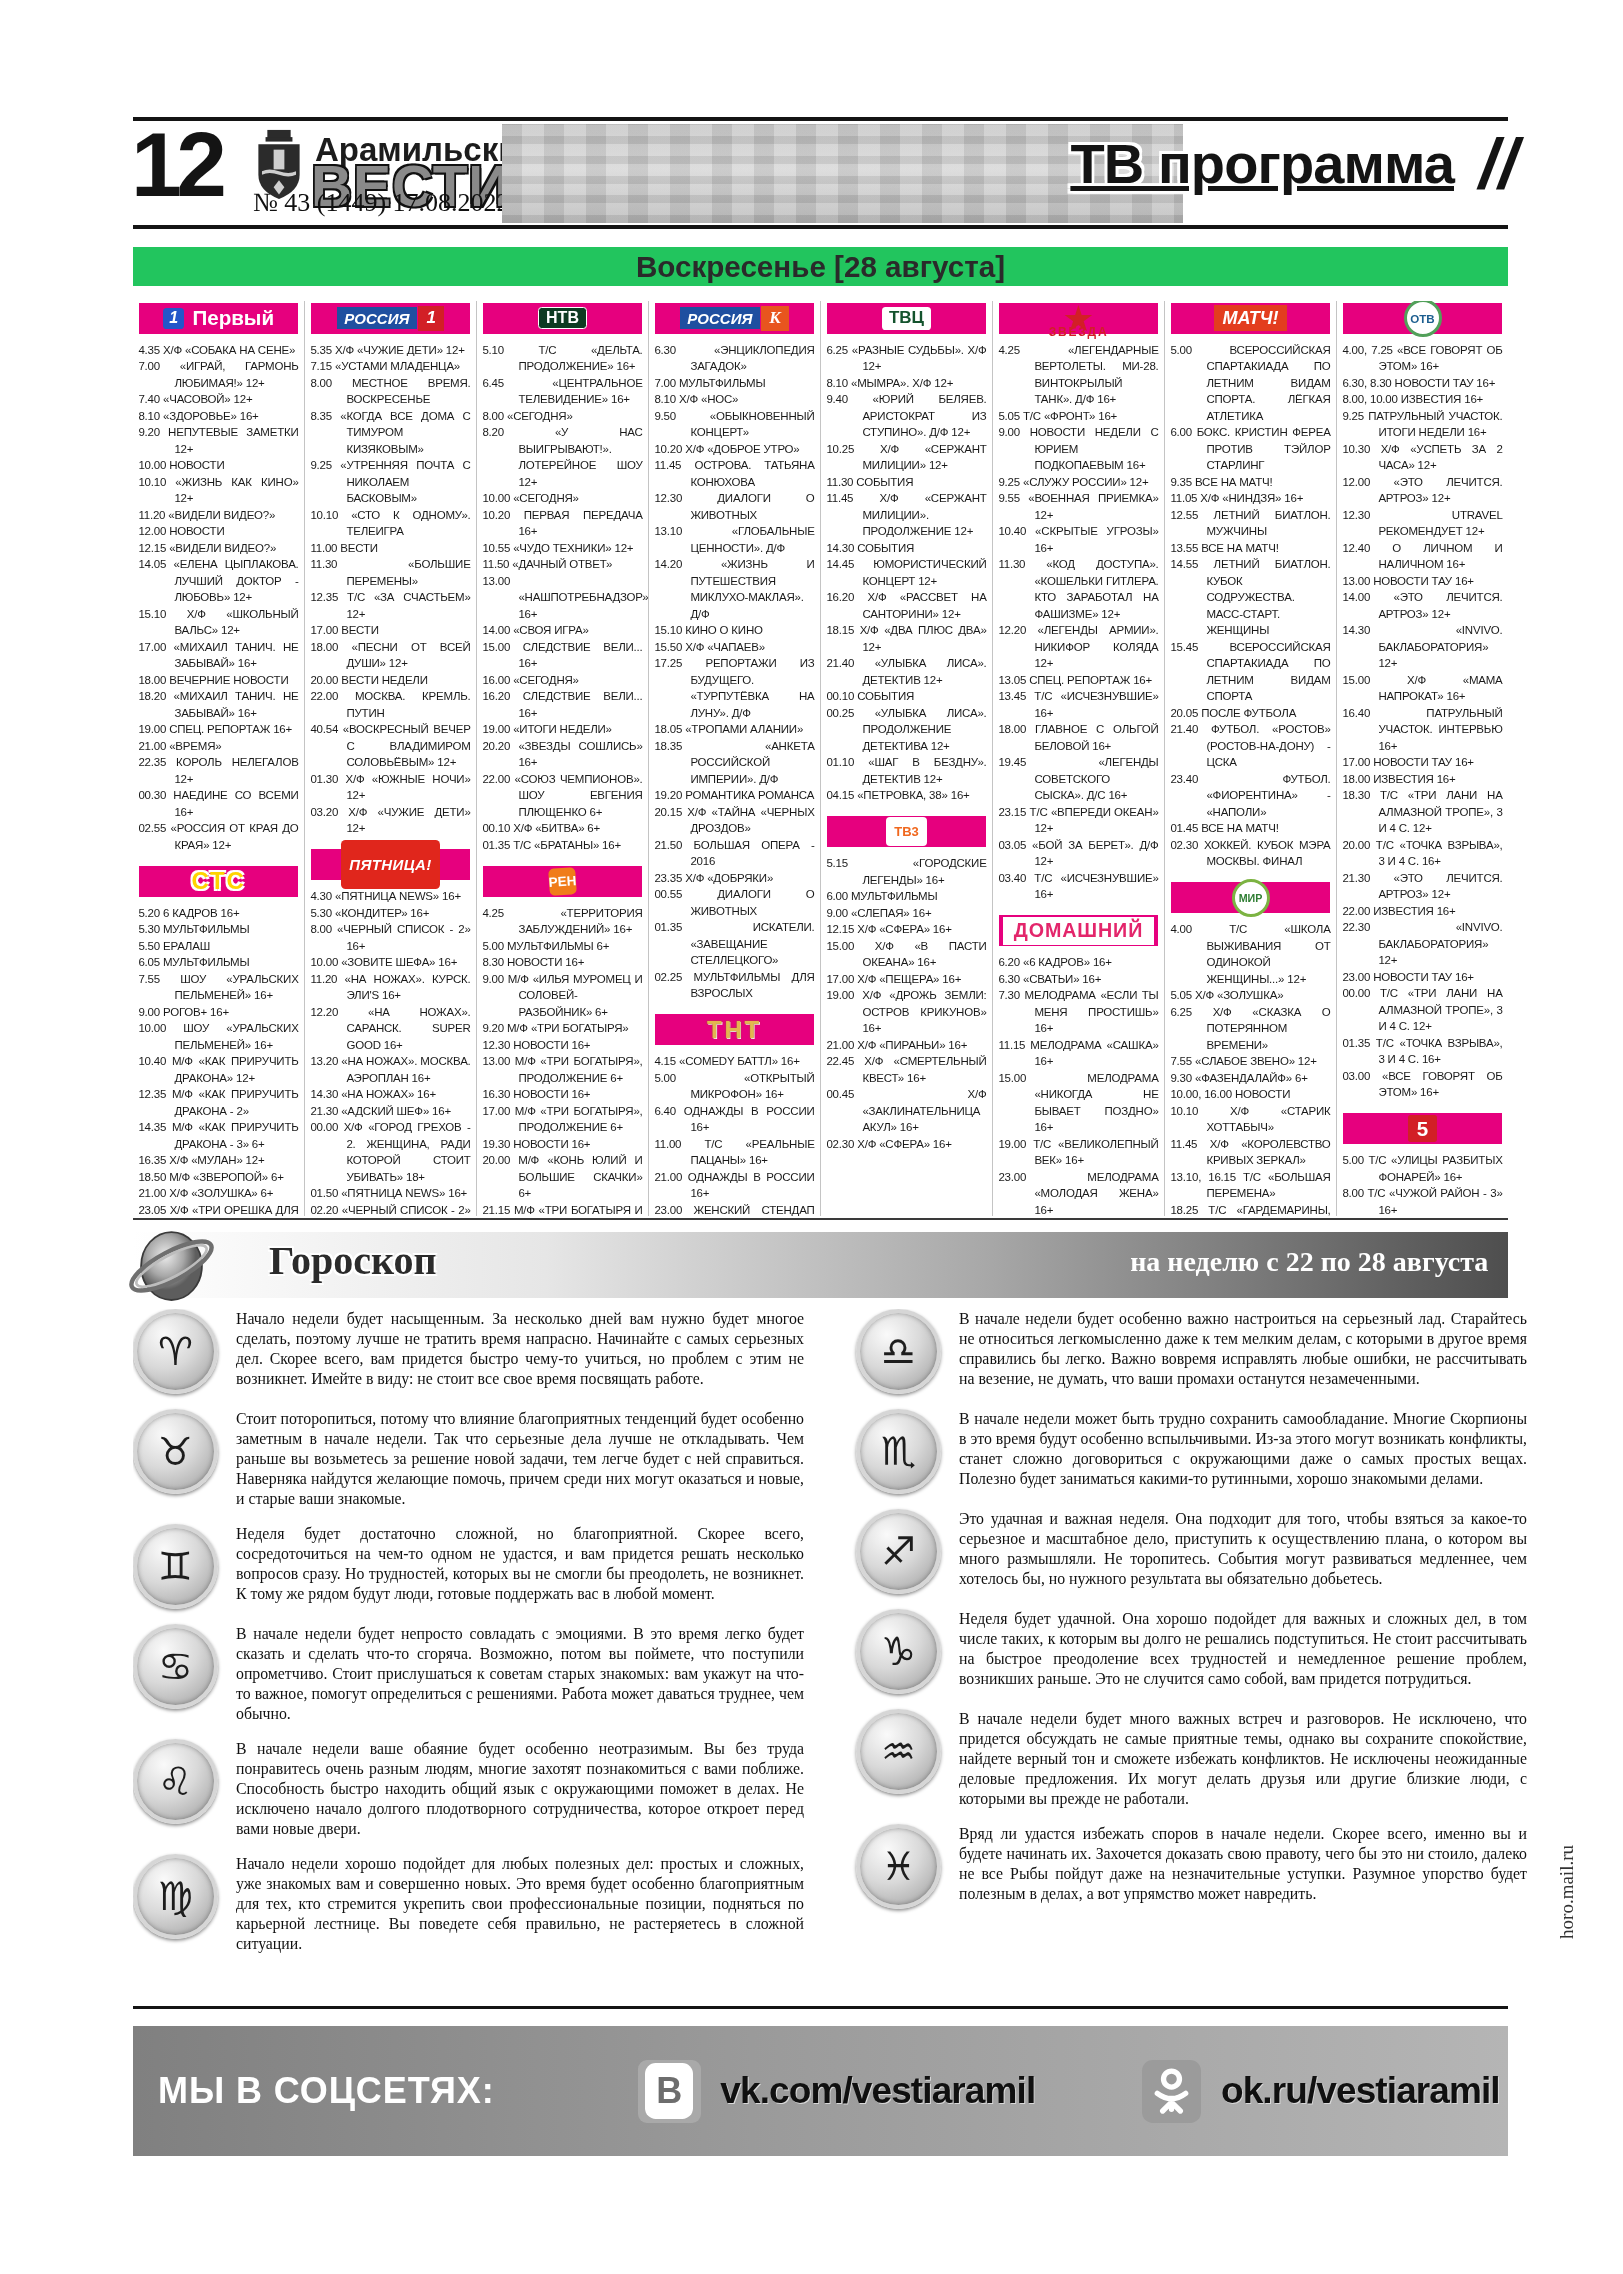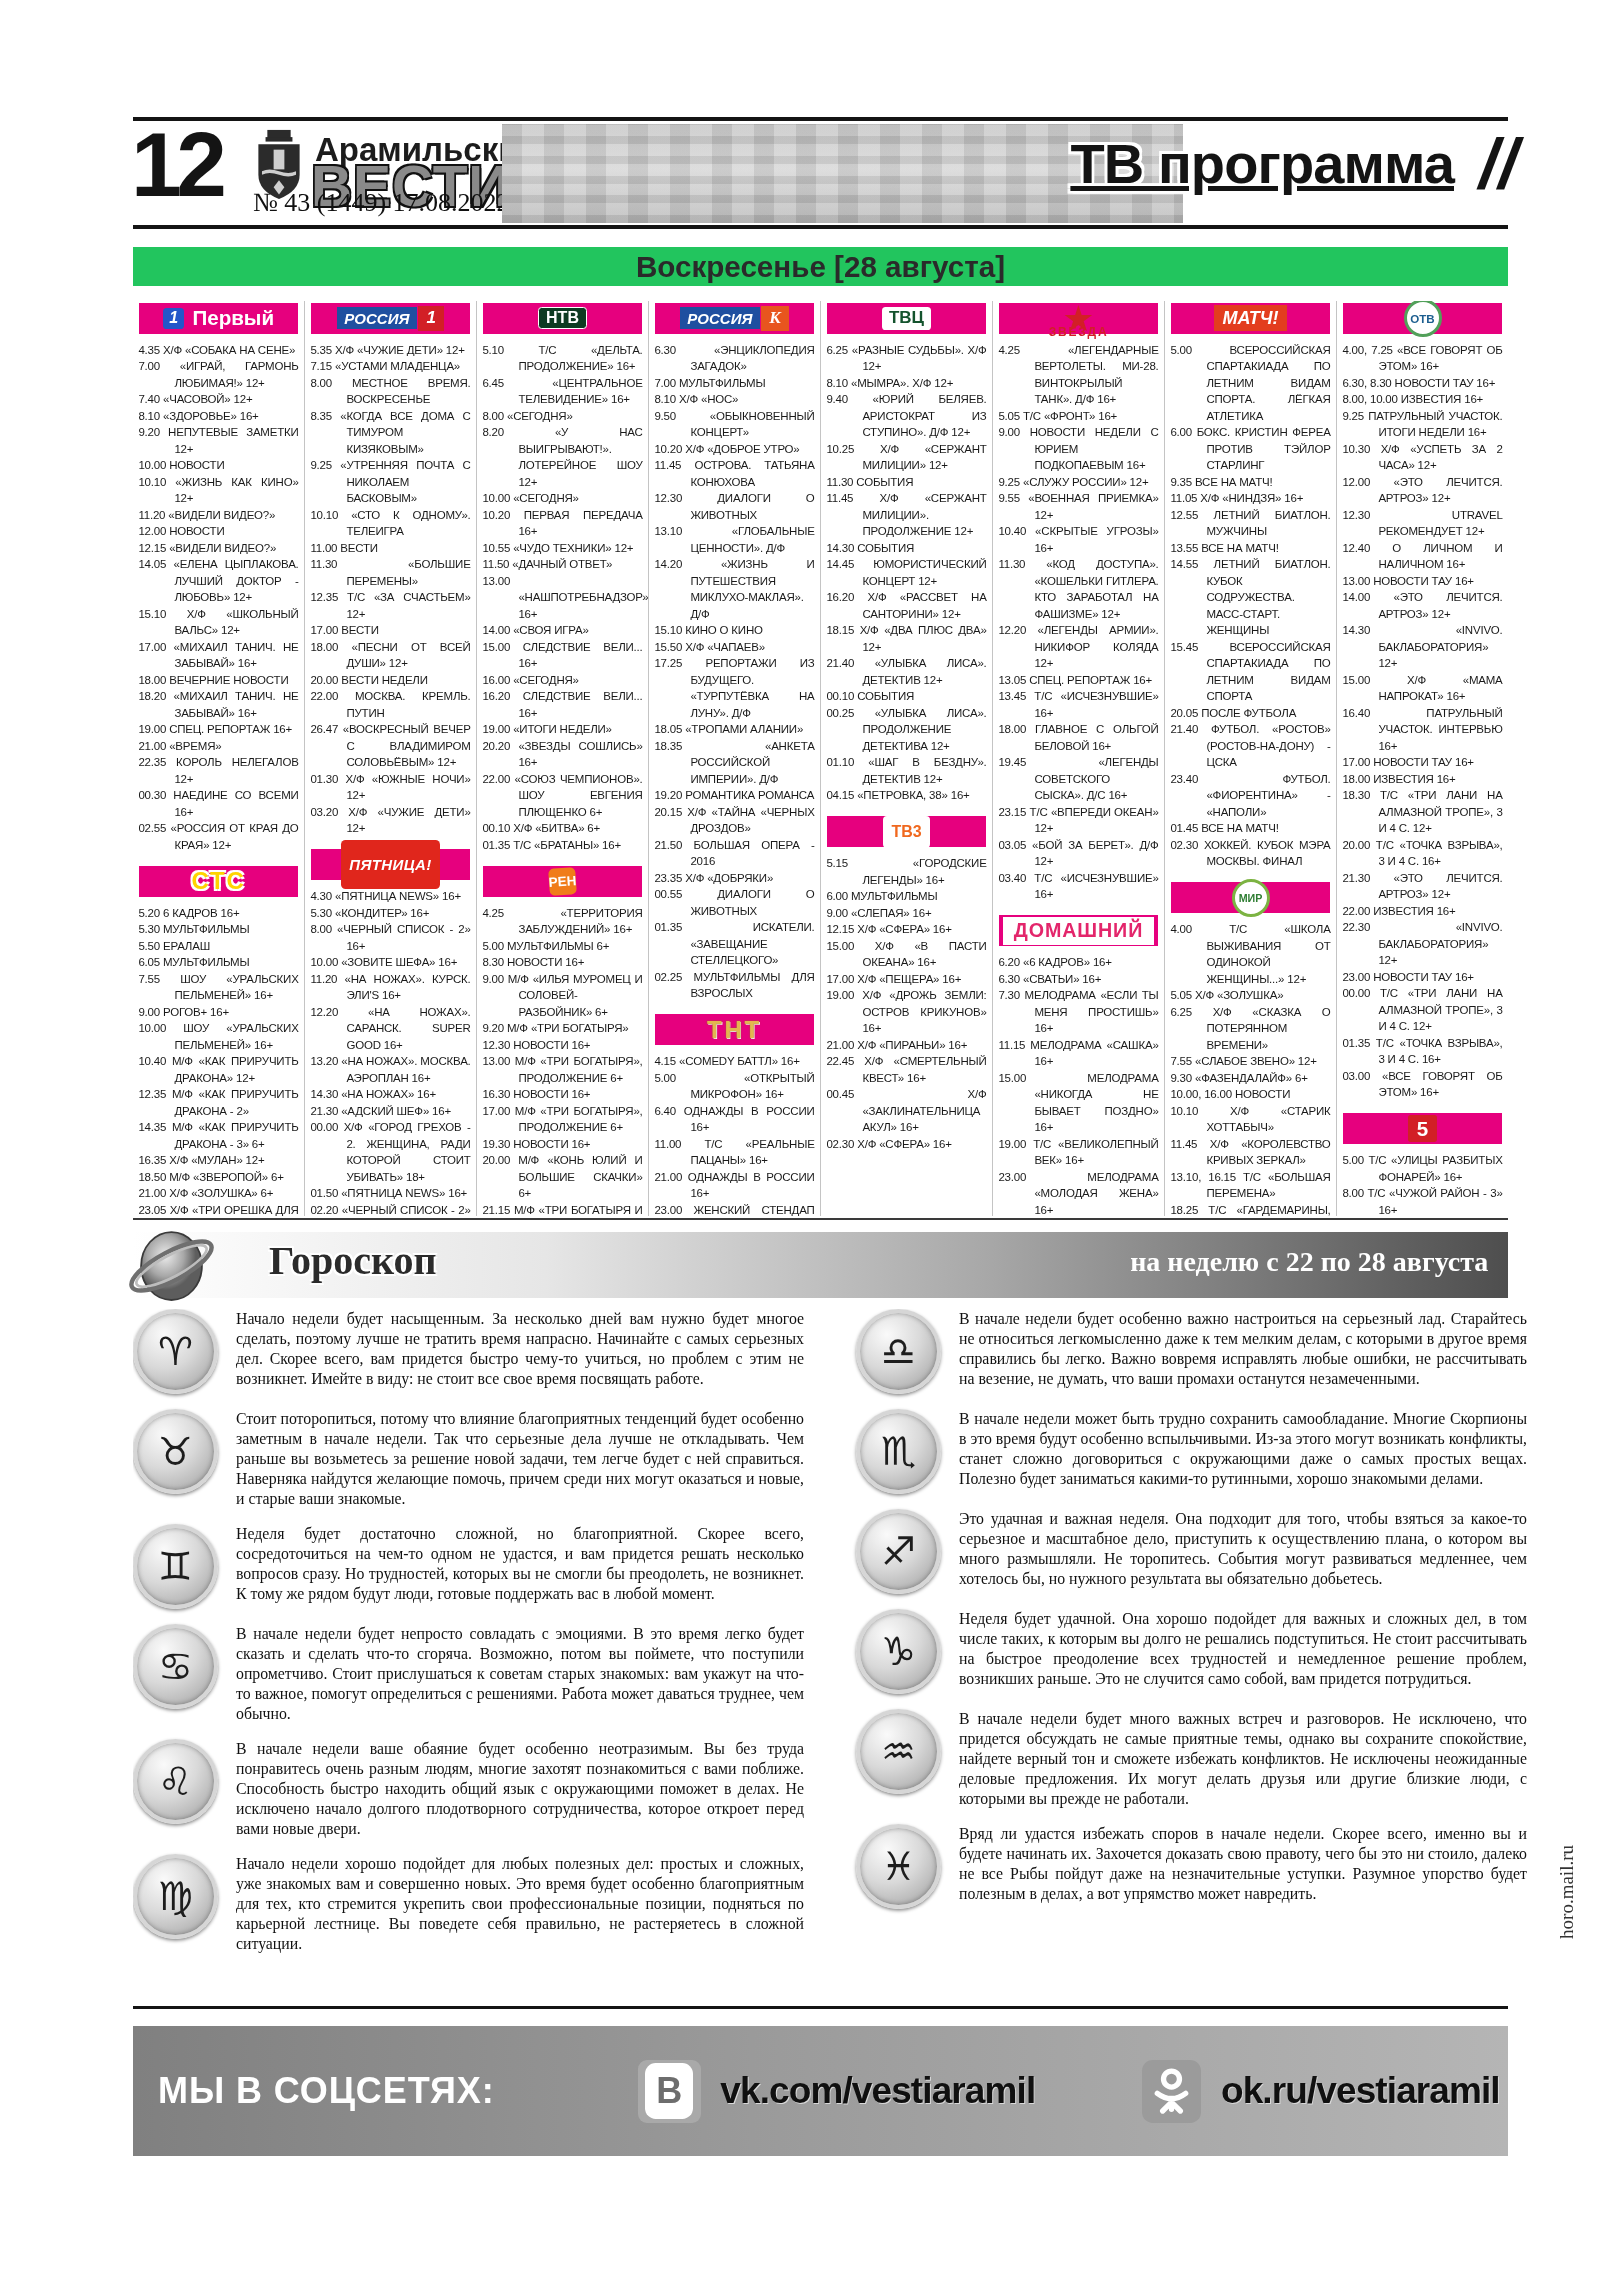--- a/index.html
+++ b/index.html
@@ -61,21 +61,21 @@
   .part-otv{background:#fff;color:#1c5e8f;border:3.6px solid #52a05a;border-radius:50%;
       width:32px;height:32px;font-weight:900;font-size:11.6px;}
   .part-sts{color:#ffd400;font-weight:900;font-size:24px;letter-spacing:1.8px;
       text-shadow:-1.8px -1.8px 0 #fff,1.8px -1.8px 0 #fff,-1.8px 1.8px 0 #fff,1.8px 1.8px 0 #fff;}
   .part-pyat{background:#e0261c;color:#fff;font-weight:900;font-size:15px;padding:16px 8px;
       border-radius:4.5px;font-style:italic;letter-spacing:0.4px;}
   .part-ren{background:#f07c1a;color:#fff;font-weight:900;font-size:13.4px;width:27px;height:27px;
       border-radius:5.4px;transform:rotate(-4deg);}
   .part-tnt{color:#e3b64f;font-weight:900;font-size:24px;letter-spacing:2.7px;
       text-shadow:0 0 1.8px #8a6a1d,0.9px 0.9px 0 #fff;}
-  .part-tv3{background:#fff;color:#f0681e;font-weight:900;font-size:16px;padding:7px 8px;border-radius:4px;}
+  .part-tv3{background:#fff;color:#f0681e;font-weight:900;font-size:13px;padding:7px 8px;border-radius:4px;}
   .part-dom{background:#fff;color:#e3256b;font-weight:900;font-size:19.7px;padding:2.7px 10.7px;letter-spacing:0.9px;}
   .part-mir{background:#fff;color:#2e7d32;border:3.6px solid #7cb342;border-radius:50%;
       width:32px;height:32px;font-weight:900;font-size:10.7px;}
   .part-five{background:#d21f26;color:#fff;font-weight:900;font-size:20.6px;width:29px;height:27px;border-radius:2.7px;}
 
   #grid-rule{top:1218px;height:1.8px;background:#3a3a3a;}
 
   
   #horo-head{left:133px;right:116px;top:1232px;height:66px;
       background:linear-gradient(90deg,#ffffff 0%,#e6e6e6 30%,#a8a8a8 62%,#4e4e4e 100%);}
@@ -199,21 +199,21 @@
       <div class="entry">8.35 «КОГДА ВСЕ ДОМА С ТИМУРОМ КИЗЯКОВЫМ»</div>
       <div class="entry">9.25 «УТРЕННЯЯ ПОЧТА С НИКОЛАЕМ БАСКОВЫМ»</div>
       <div class="entry">10.10 «СТО К ОДНОМУ». ТЕЛЕИГРА</div>
       <div class="entry">11.00 ВЕСТИ</div>
       <div class="entry">11.30 «БОЛЬШИЕ ПЕРЕМЕНЫ»</div>
       <div class="entry">12.35 Т/С «ЗА СЧАСТЬЕМ» 12+</div>
       <div class="entry">17.00 ВЕСТИ</div>
       <div class="entry">18.00 «ПЕСНИ ОТ ВСЕЙ ДУШИ» 12+</div>
       <div class="entry">20.00 ВЕСТИ НЕДЕЛИ</div>
       <div class="entry">22.00 МОСКВА. КРЕМЛЬ. ПУТИН</div>
-      <div class="entry">26.47 «ВОСКРЕСНЫЙ ВЕЧЕР С ВЛАДИМИРОМ СОЛОВЬЁВЫМ» 12+</div>
+      <div class="entry">40.54 «ВОСКРЕСНЫЙ ВЕЧЕР С ВЛАДИМИРОМ СОЛОВЬЁВЫМ» 12+</div>
       <div class="entry">01.30 Х/Ф «ЮЖНЫЕ НОЧИ» 12+</div>
       <div class="entry">03.20 Х/Ф «ЧУЖИЕ ДЕТИ» 12+</div>
       <div class="section-bar later">
         <span class="lp part-pyat">ПЯТНИЦА!</span>
       </div>
       <div class="entry">4.30 «ПЯТНИЦА NEWS» 16+</div>
       <div class="entry">5.30 «КОНДИТЕР» 16+</div>
       <div class="entry">8.00 «ЧЕРНЫЙ СПИСОК - 2» 16+</div>
       <div class="entry">10.00 «ЗОВИТЕ ШЕФА» 16+</div>
       <div class="entry">11.20 «НА НОЖАХ». КУРСК. ЭЛИ'S 16+</div>

